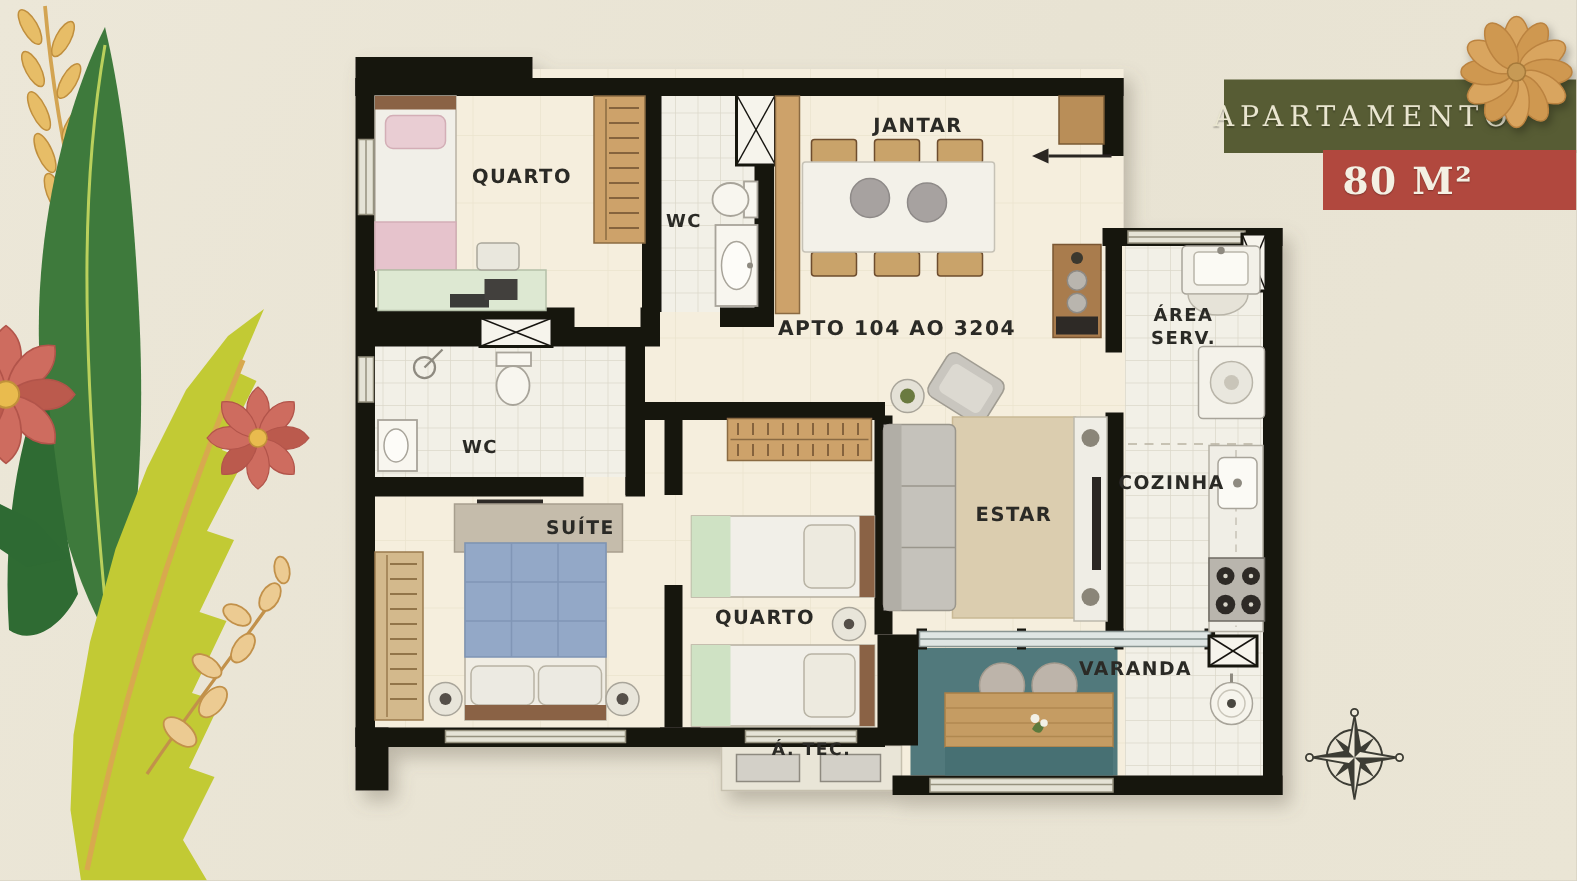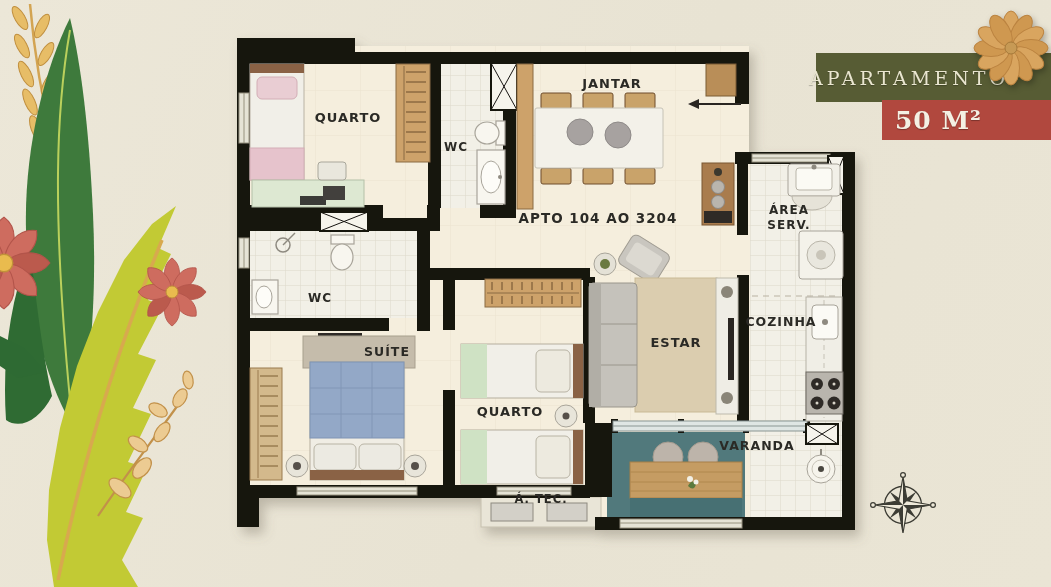--- a/index.html
+++ b/index.html
@@ -479,21 +479,21 @@
     <circle cx="0" cy="-30" r="2.4" fill="#eee9d9" stroke="#3c3c34" stroke-width="1.2"></circle>
     <circle cx="30" cy="0" r="2.4" fill="#eee9d9" stroke="#3c3c34" stroke-width="1.2"></circle>
     <circle cx="-30" cy="0" r="2.4" fill="#eee9d9" stroke="#3c3c34" stroke-width="1.2"></circle>
   </g>
 </svg>
 
 <div class="banner banner-green">
   <span>APARTAMENTO</span>
 </div>
 <div class="banner banner-red">
-  <span>50 M²</span>
+  <span>80 M²</span>
 </div>
 
 <svg class="flower-tr" width="120" height="120" viewBox="0 0 120 120">
   <g transform="translate(60,60)">
     <g fill="#d9a55f" stroke="#bb8340" stroke-width="1">
       <ellipse cx="0" cy="-20" rx="8.5" ry="17"></ellipse>
       <ellipse cx="0" cy="-20" rx="8.5" ry="17" transform="rotate(30)" fill="#cf9850"></ellipse>
       <ellipse cx="0" cy="-20" rx="8.5" ry="17" transform="rotate(60)"></ellipse>
       <ellipse cx="0" cy="-20" rx="8.5" ry="17" transform="rotate(90)" fill="#cf9850"></ellipse>
       <ellipse cx="0" cy="-20" rx="8.5" ry="17" transform="rotate(120)"></ellipse>

